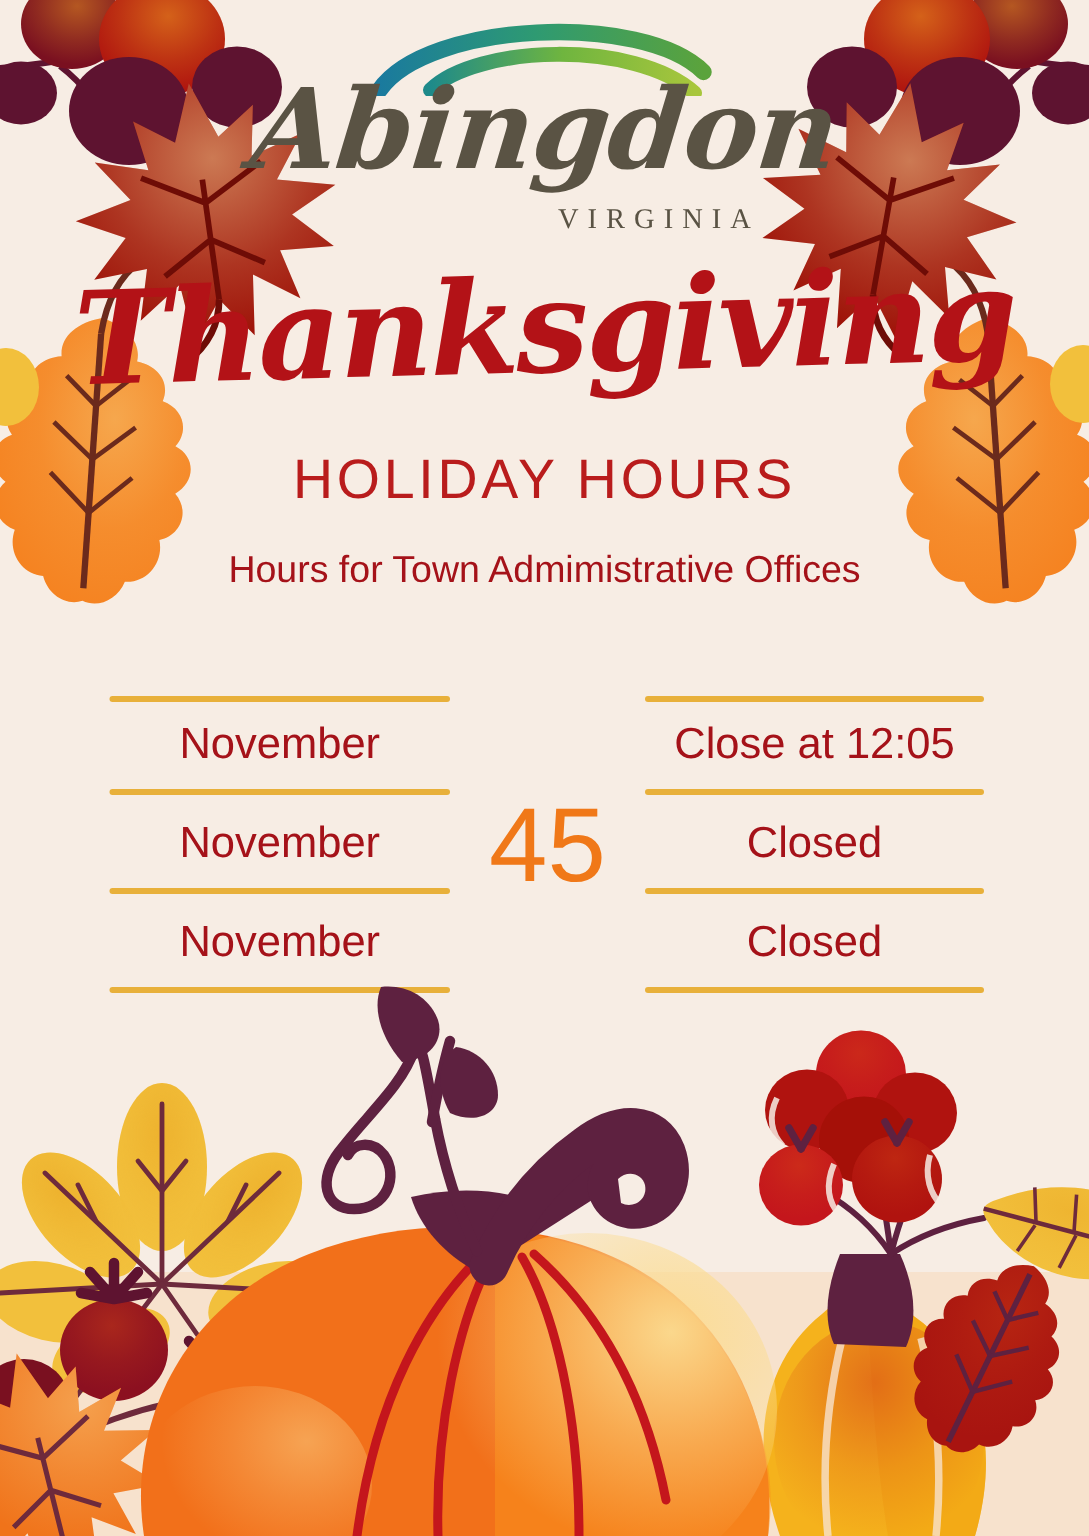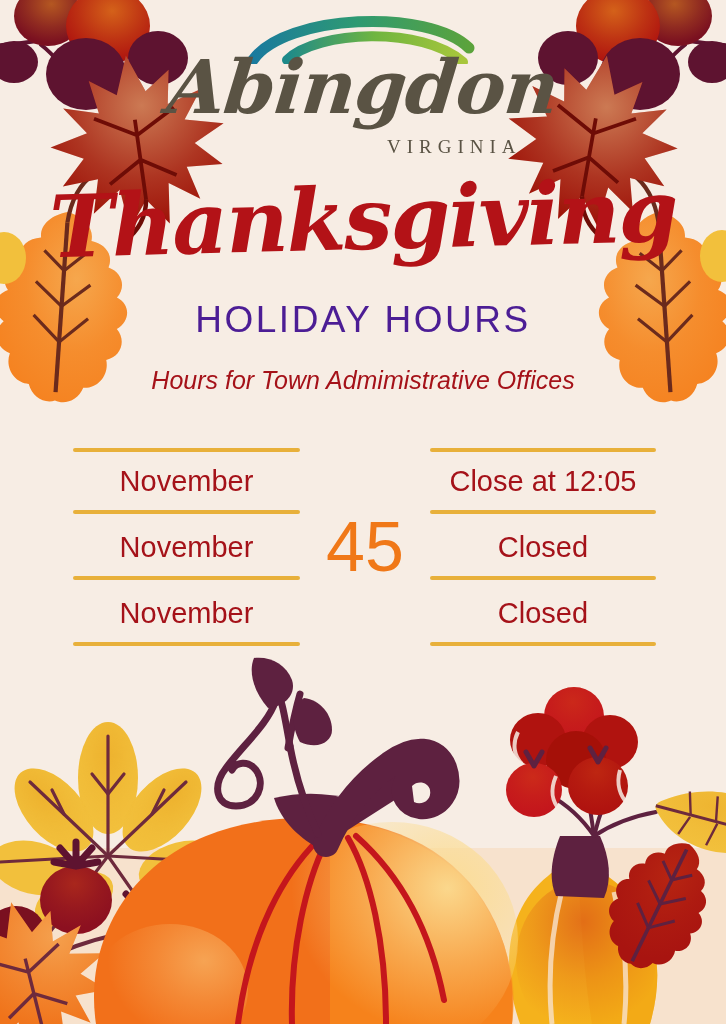--- a/index.html
+++ b/index.html
@@ -37,21 +37,21 @@
     font-weight:700;
     font-size:74px;
     color:#5A5344;
     letter-spacing:-1px;
     line-height:1;
     transform:skewX(-6deg);
   }
   #logo-state{
     position:absolute;
     left:50%;
-    margin-left:24px;
+    margin-left:9px;
     top:128px;
     font-family:"Liberation Serif", serif;
     font-size:19px;
     letter-spacing:6px;
     color:#5A5344;
   }
 
   
   #title-script{
     position:absolute;left:0;top:176px;width:726px;
@@ -64,37 +64,36 @@
     color:#B31217;
     letter-spacing:-2px;
     transform:rotate(-1.5deg);
   }
   #title-sub{
     position:absolute;left:0;top:299px;width:726px;
     text-align:center;
     font-size:37px;
     font-weight:400;
     letter-spacing:2.5px;
-    color:#4c1d95;
+    color:#b91c1c;
   }
 
   
   #intro{
     position:absolute;left:0;top:364px;width:726px;
     text-align:center;
     font-size:25px;
     line-height:1.32;
     color:#A51219;
-    font-style:italic;
   }
 
   
   #schedule{
     position:absolute;
-    left:0;top:448px;width:726px;
+    left:0;top:464px;width:726px;
   }
   .row{
     position:relative;
     height:66px;
   }
   .rule{
     position:absolute;height:4px;border-radius:2px;background:#E8B03A;
   }
   .rule.left{left:73px;width:227px;}
   .rule.right{left:430px;width:226px;}

